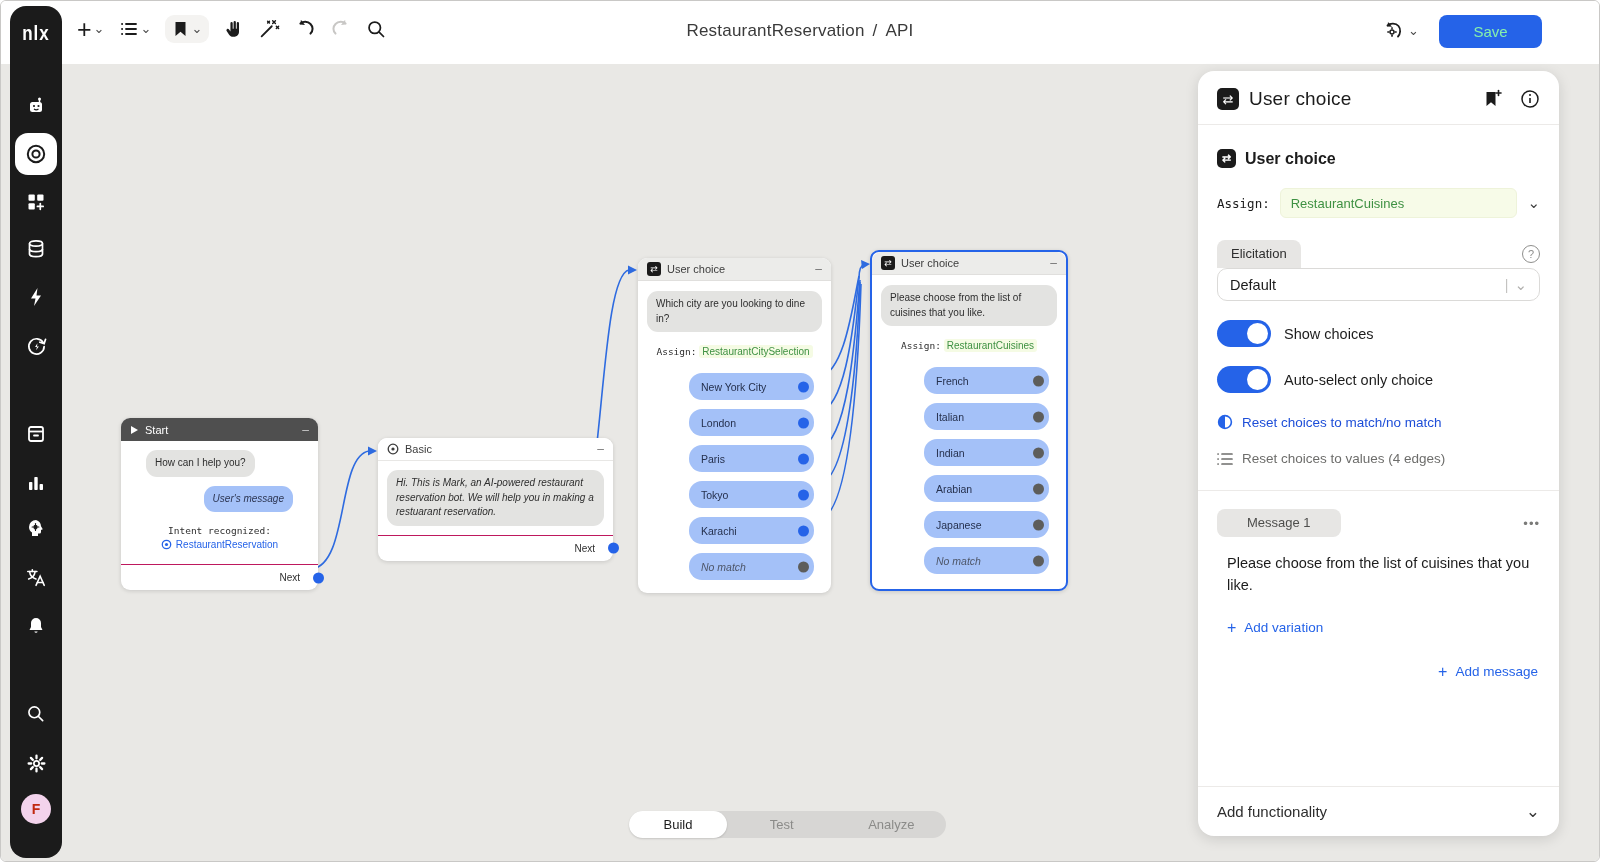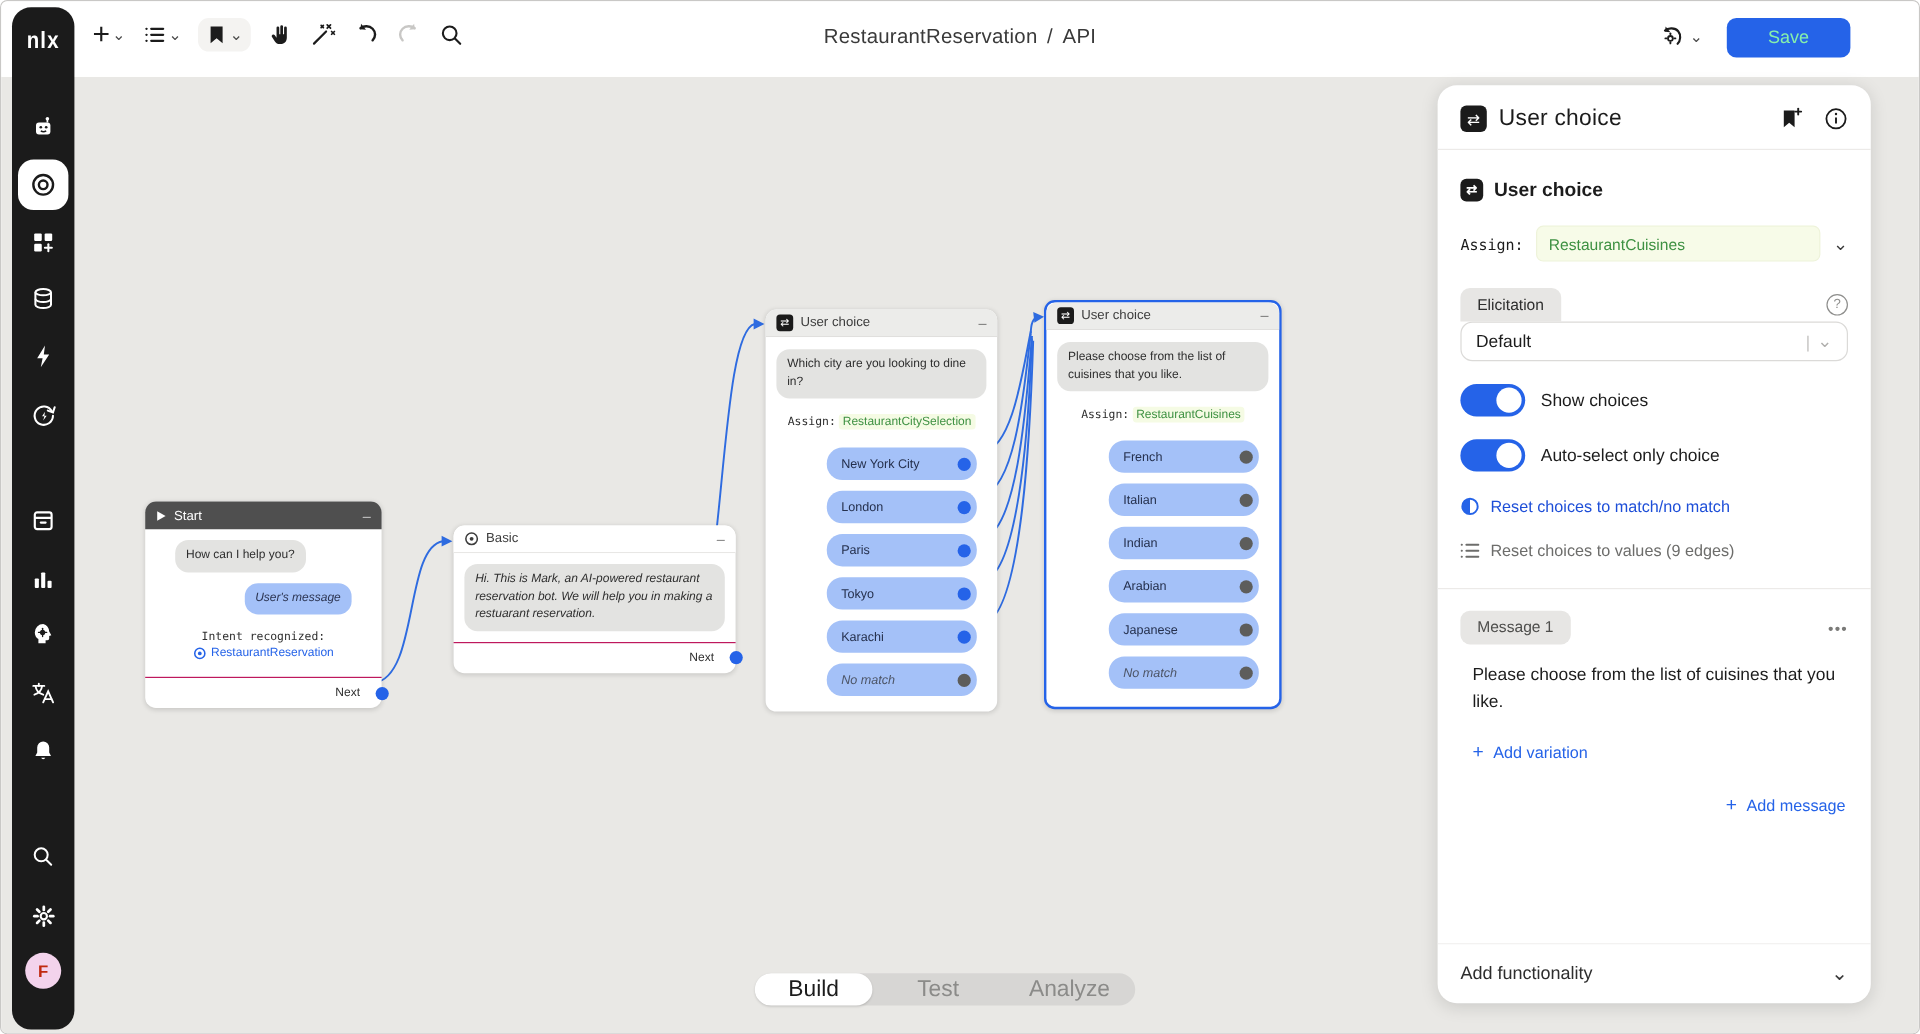--- a/index.html
+++ b/index.html
@@ -53,21 +53,21 @@
   .pill { position:relative; background:#a4c1f8; border-radius:13px; height:27px; display:flex; align-items:center;
           padding:0 22px 0 12px; color:#25304d; margin:0 8px 9px auto; width:125px; font-size:10.5px; }
   .pill .dot { position:absolute; right:5px; top:50%; transform:translateY(-50%); width:11px; height:11px; border-radius:50%; }
   .dot.blue { background:#2563e8; } .dot.grey { background:#5d5d5b; }
   .pill.nomatch { font-style:italic; color:#4e5668; }
   .intent-link { color:#2563e8; font-size:10px; display:flex; align-items:center; justify-content:center; gap:4px; }
 
   
   .mode-tabs { position:absolute; left:628px; top:747px; width:317px; height:27px; background:#d7d6d4; border-radius:14px;
                display:flex; align-items:center; }
-  .mode-tab { flex:1; text-align:center; font-size:19px; color:#8b8b89; height:27px; line-height:27px; cursor:pointer; border-radius:14px; }
+  .mode-tab { flex:1; text-align:center; font-size:13px; color:#8b8b89; height:27px; line-height:27px; cursor:pointer; border-radius:14px; }
   .mode-tab.active { background:#fff; color:#1c1c1c; box-shadow:0 1px 2px rgba(0,0,0,.15); flex:0 0 98px; }
 
   
   .panel { position:absolute; left:1197px; top:70px; width:361px; height:765px; background:#fff; border-radius:16px;
            box-shadow:0 3px 14px rgba(0,0,0,.13); z-index:6; }
   .panel-header { display:flex; align-items:center; padding:17px 19px 14px 19px; gap:10px; border-bottom:1px solid #eceae8; }
   .panel-title { font-size:19px; color:#1c1c1c; letter-spacing:.2px; }
   .panel-header .spacer { flex:1; }
   .chip-icon { width:22px; height:22px; background:#1b1b1b; border-radius:5px; color:#fff; display:flex; align-items:center;
                justify-content:center; font-size:13px; flex:0 0 auto; }
@@ -89,21 +89,21 @@
   .select-box .chev { color:#b0afad; font-size:15px; margin-left:6px; }
   .toggle-row { display:flex; align-items:center; gap:13px; margin-top:19px; }
   .toggle { width:54px; height:27px; background:#2563e8; border-radius:14px; position:relative; cursor:pointer; flex:0 0 auto; }
   .toggle .knob { position:absolute; right:3px; top:3px; width:21px; height:21px; background:#fff; border-radius:50%; }
   .toggle-label { font-size:14.5px; color:#1c1c1c; }
   .link-row { display:flex; align-items:center; gap:9px; margin-top:21px; font-size:13.5px; cursor:pointer; }
   .link-row.blue { color:#1d4ed8; }
   .link-row.grey { color:#6d6d6b; }
   .panel-divider { height:1px; background:#eceae8; margin:24px -19px 0; }
   .msg-tab-row { display:flex; align-items:center; margin-top:18px; }
-  .msg-tab { background:#e7e6e4; border-radius:8px; padding:6px 14px 7px; font-size:13px; color:#4e4e4c; }
+  .msg-tab { background:#e7e6e4; border-radius:8px; padding:6px 30px 7px; font-size:13px; color:#4e4e4c; }
   .msg-dots { margin-left:auto; color:#7a7a78; font-size:13px; letter-spacing:1px; cursor:pointer; }
   .msg-text { margin-top:16px; font-size:14.5px; color:#1c1c1c; line-height:1.5; padding-left:10px; }
   .add-link { color:#2563e8; font-size:13.5px; margin-top:22px; display:flex; gap:8px; align-items:center; cursor:pointer; padding-left:10px; }
   .add-link .plus { font-size:16px; }
   .add-link.right { justify-content:flex-end; padding-right:2px; margin-top:26px; }
   .func-row { position:absolute; left:0; right:0; bottom:0; height:50px; border-top:1px solid #eceae8; display:flex;
               align-items:center; padding:0 19px; font-size:15px; color:#2e2e2e; cursor:pointer; border-radius:0 0 16px 16px; }
   .func-row .chev { margin-left:auto; font-size:17px; color:#3a3a3a; }
 
   svg { display:block; }
@@ -536,21 +536,21 @@
       <svg width="16" height="14" viewBox="0 0 16 14">
           <g stroke="#6d6d6b" stroke-width="1.7" stroke-linecap="round">
             <line x1="1" y1="2" x2="1.2" y2="2"></line>
             <line x1="5" y1="2" x2="15" y2="2"></line>
             <line x1="1" y1="7" x2="1.2" y2="7"></line>
             <line x1="5" y1="7" x2="15" y2="7"></line>
             <line x1="1" y1="12" x2="1.2" y2="12"></line>
             <line x1="5" y1="12" x2="15" y2="12"></line>
           </g>
         </svg>
-      <span>Reset choices to values (9 edges)</span>
+      <span>Reset choices to values (4 edges)</span>
     </div>
 
     <div class="panel-divider"></div>
 
 
     <div class="msg-tab-row">
       <span class="msg-tab">Message 1</span>
       <span class="msg-dots">•••</span>
     </div>
     <div class="msg-text">Please choose from the list of cuisines that you like.</div>

